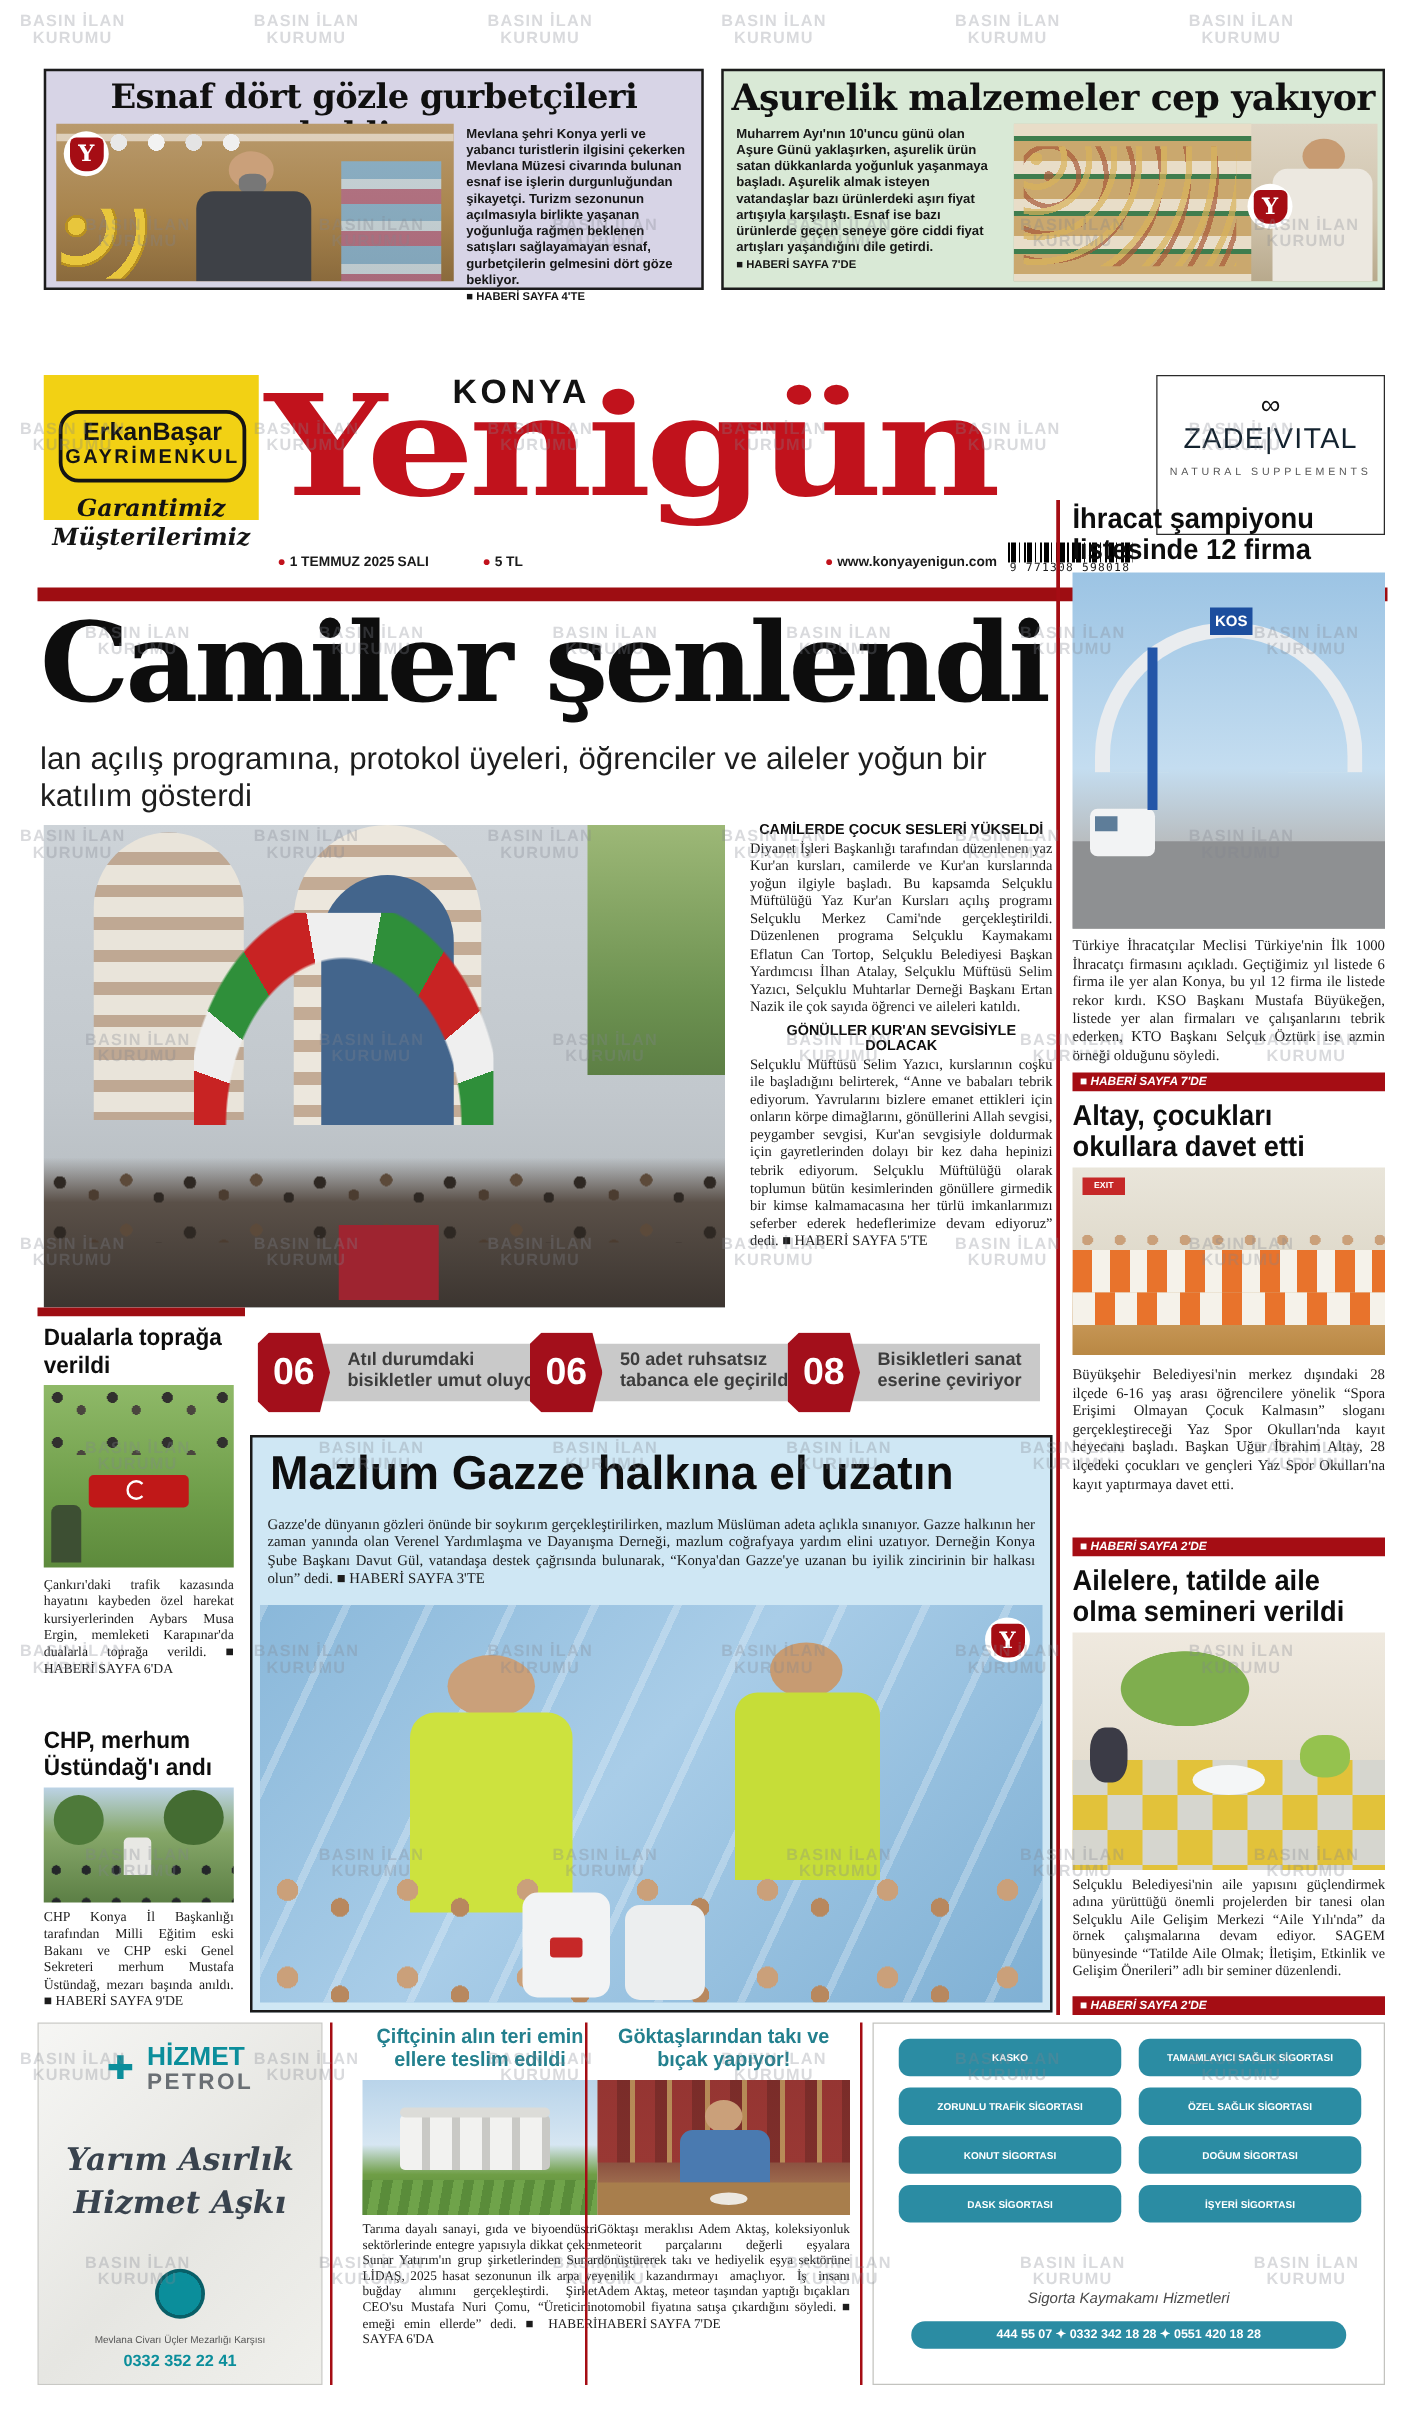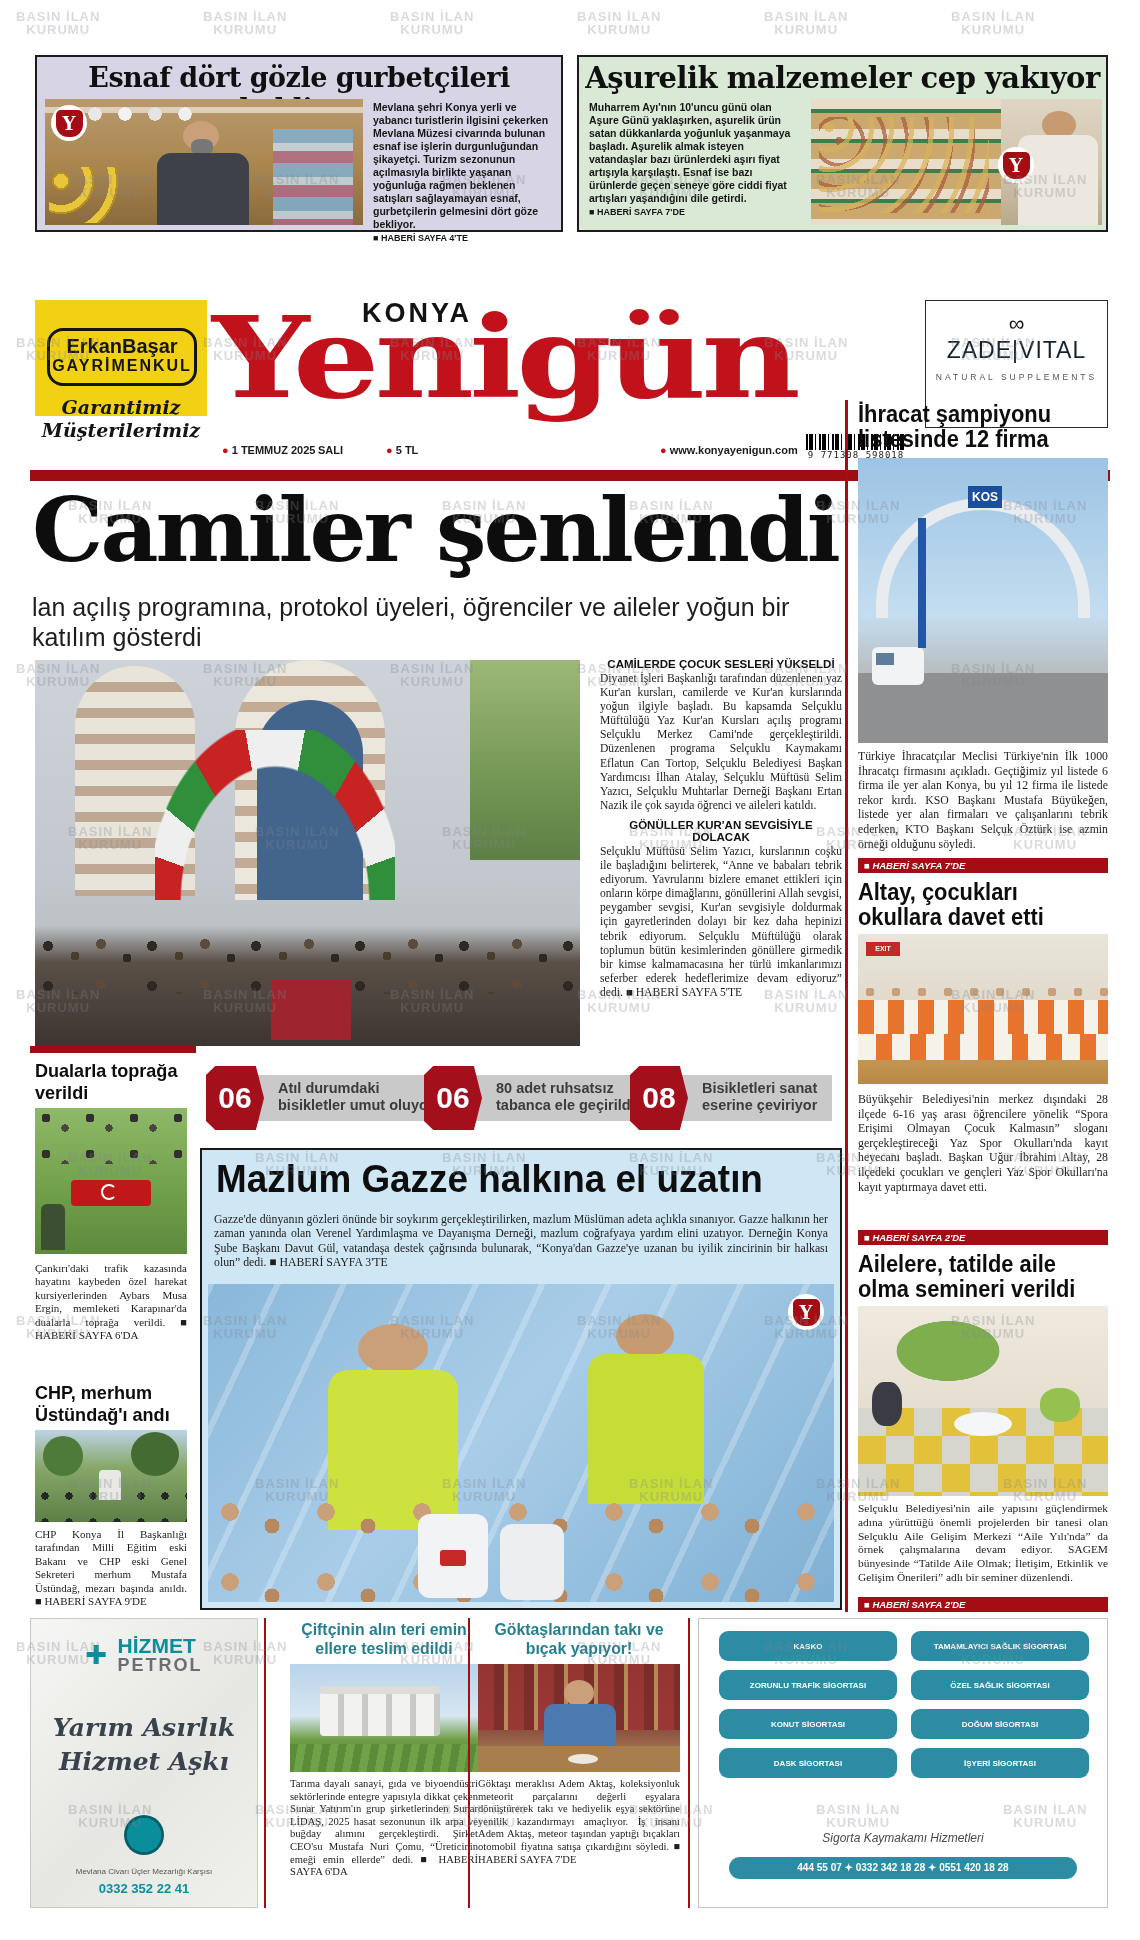--- a/index.html
+++ b/index.html
@@ -188,21 +188,21 @@
 
   <div class="abs" style="left:202px;top:1066px;width:640px;height:66px;">
     <div class="graybar" style="left:30px;width:600px;"></div>
     <div class="ribbon" style="left:4px;top:0;">06</div>
     <div class="badgetext" style="left:76px;">
       <div>Atıl durumdaki</div>
       <div>bisikletler umut oluyor</div>
     </div>
     <div class="ribbon" style="left:222px;top:0;">06</div>
     <div class="badgetext" style="left:294px;">
-      <div>80 adet ruhsatsız</div>
+      <div>50 adet ruhsatsız</div>
       <div>tabanca ele geçirildi</div>
     </div>
     <div class="ribbon" style="left:428px;top:0;">08</div>
     <div class="badgetext" style="left:500px;">
       <div>Bisikletleri sanat</div>
       <div>eserine çeviriyor</div>
     </div>
   </div>
 
   <section class="abs" style="left:200px;top:1148px;width:642px;height:462px;background:#cfe7f4;border:2px solid #1a1a1a;box-sizing:border-box;">

